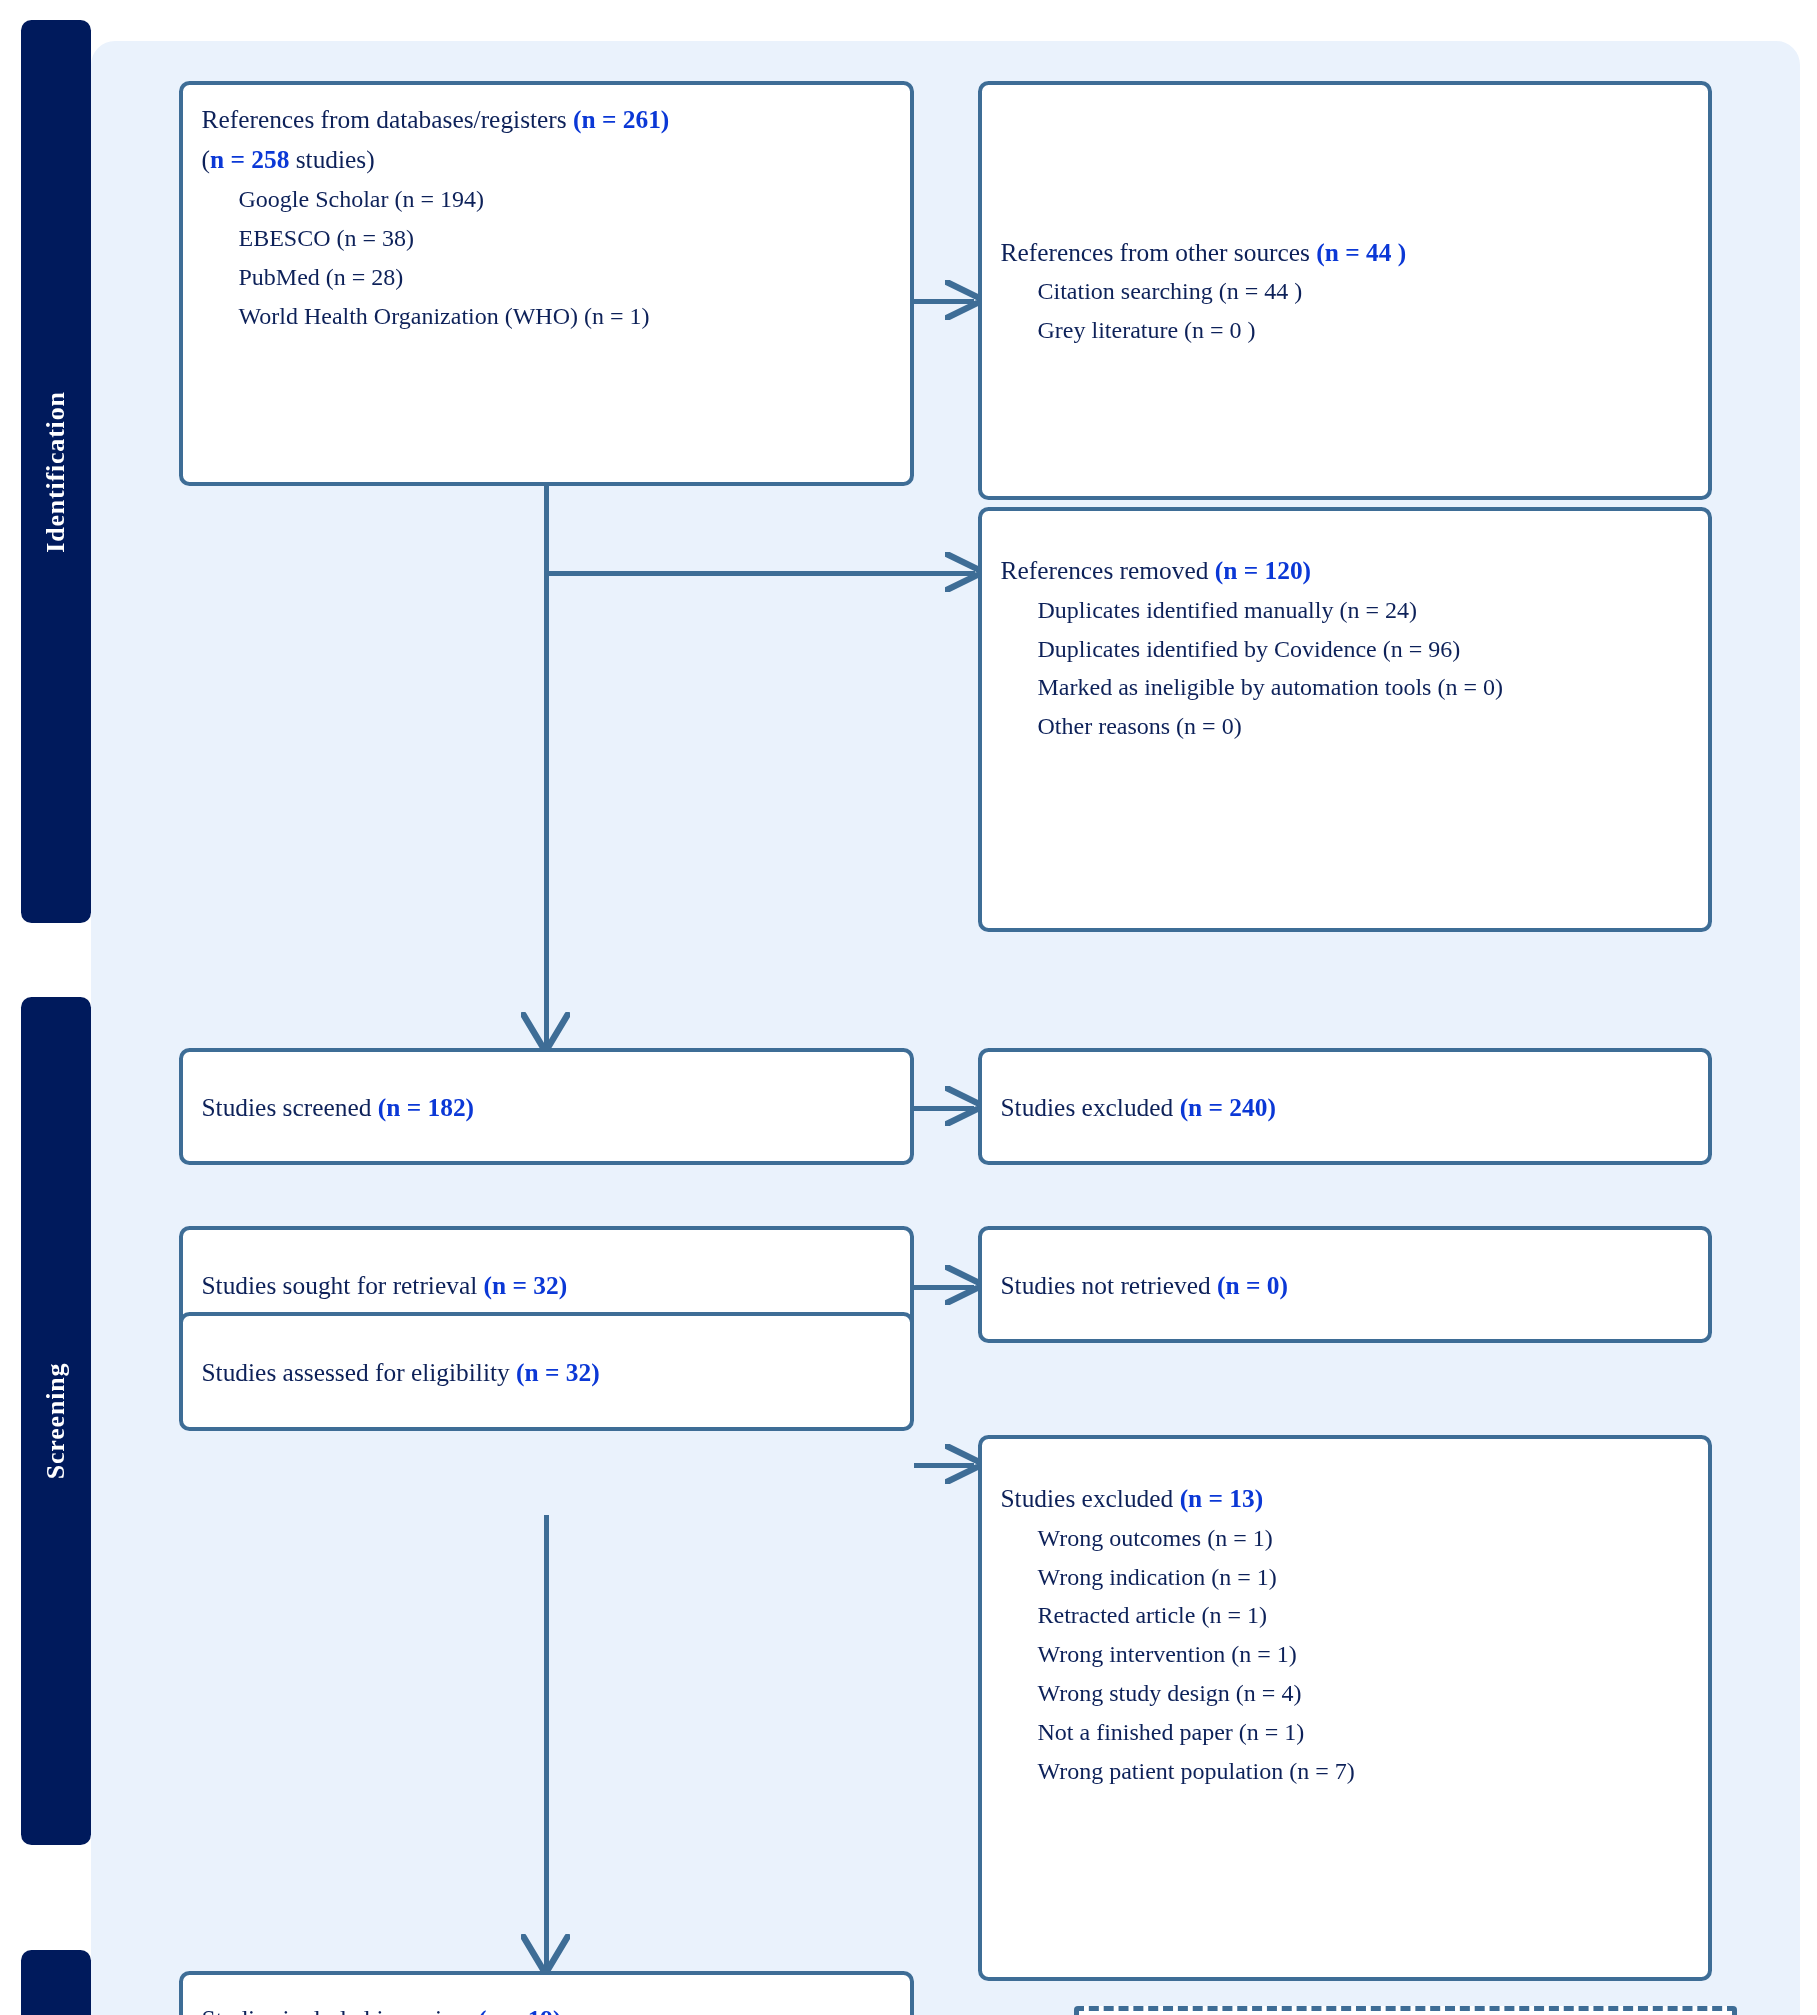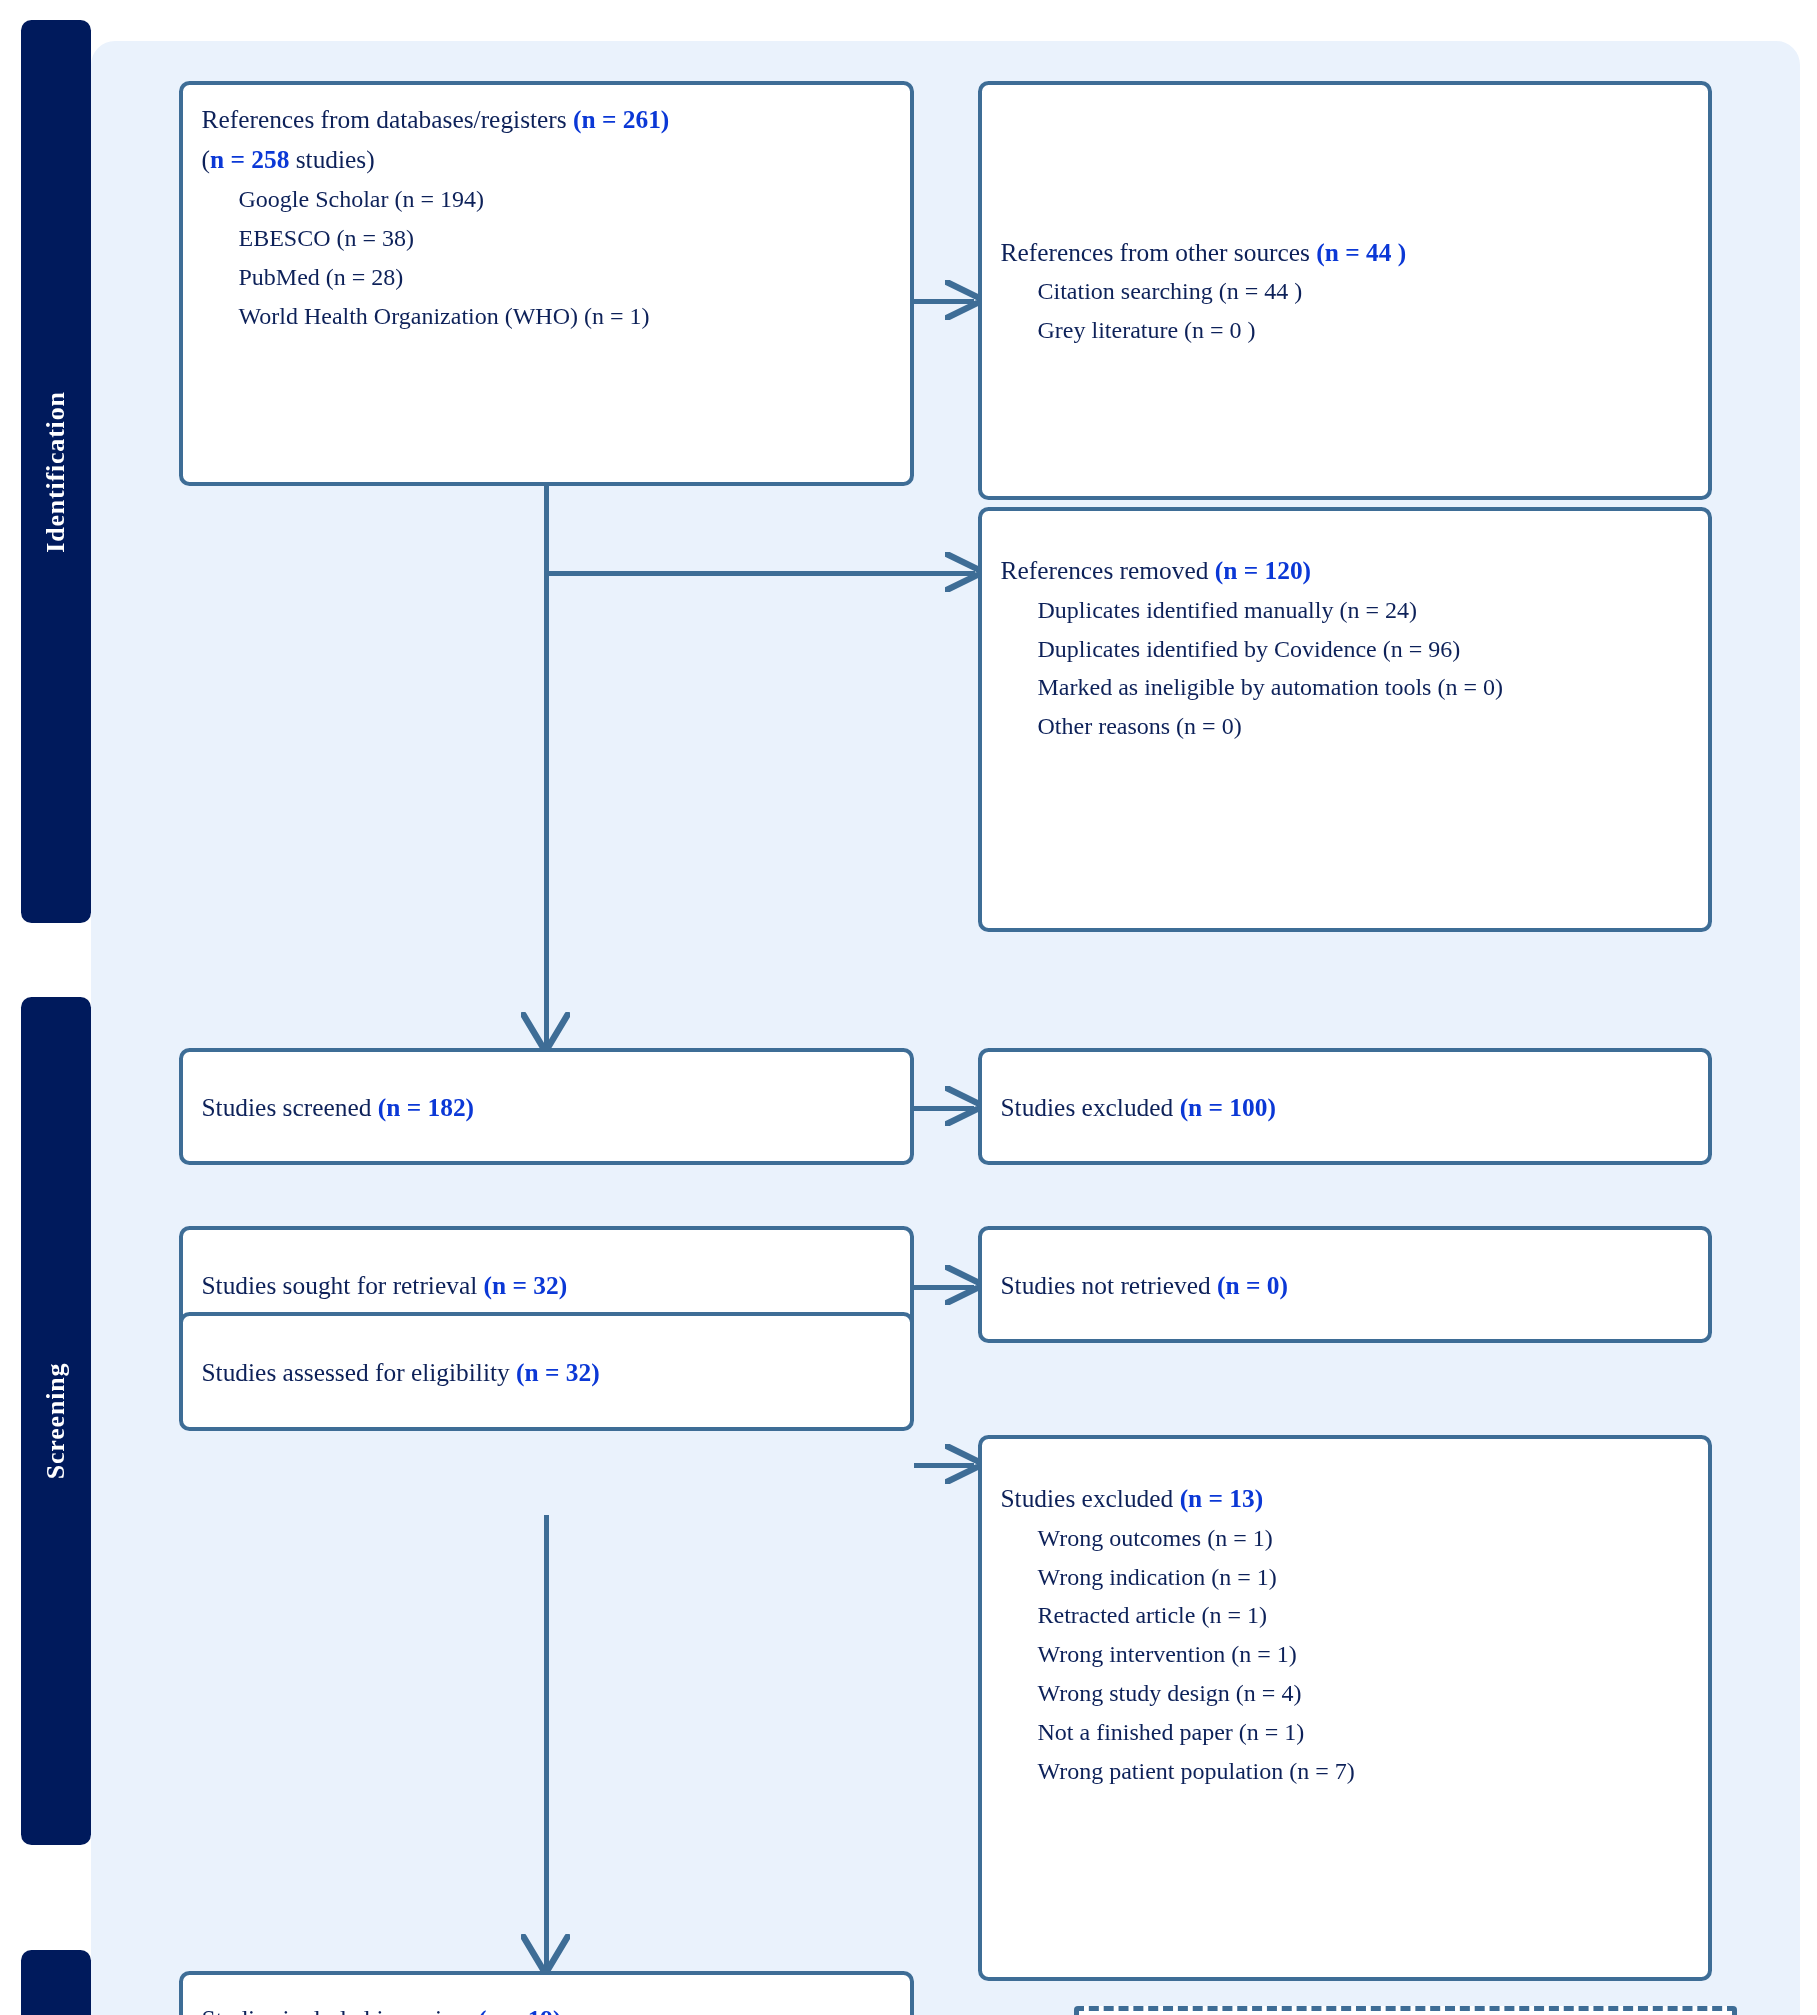--- a/index.html
+++ b/index.html
@@ -195,21 +195,21 @@
   </div>
 
   <div class="node" style="left:179px;top:1048px;width:735px;height:117px;">
     <div class="node-inner">
       <div class="line"><span>Studies screened </span><span class="nbold">(n = 182)</span></div>
     </div>
   </div>
 
   <div class="node" style="left:978px;top:1048px;width:734px;height:117px;">
     <div class="node-inner">
-      <div class="line"><span>Studies excluded </span><span class="nbold">(n = 100)</span></div>
+      <div class="line"><span>Studies excluded </span><span class="nbold">(n = 240)</span></div>
     </div>
   </div>
 
   <div class="node" style="left:179px;top:1226px;width:735px;height:117px;">
     <div class="node-inner">
       <div class="line"><span>Studies sought for retrieval </span><span class="nbold">(n = 32)</span></div>
     </div>
   </div>
 
   <div class="node" style="left:978px;top:1226px;width:734px;height:117px;padding-left:24px;">

